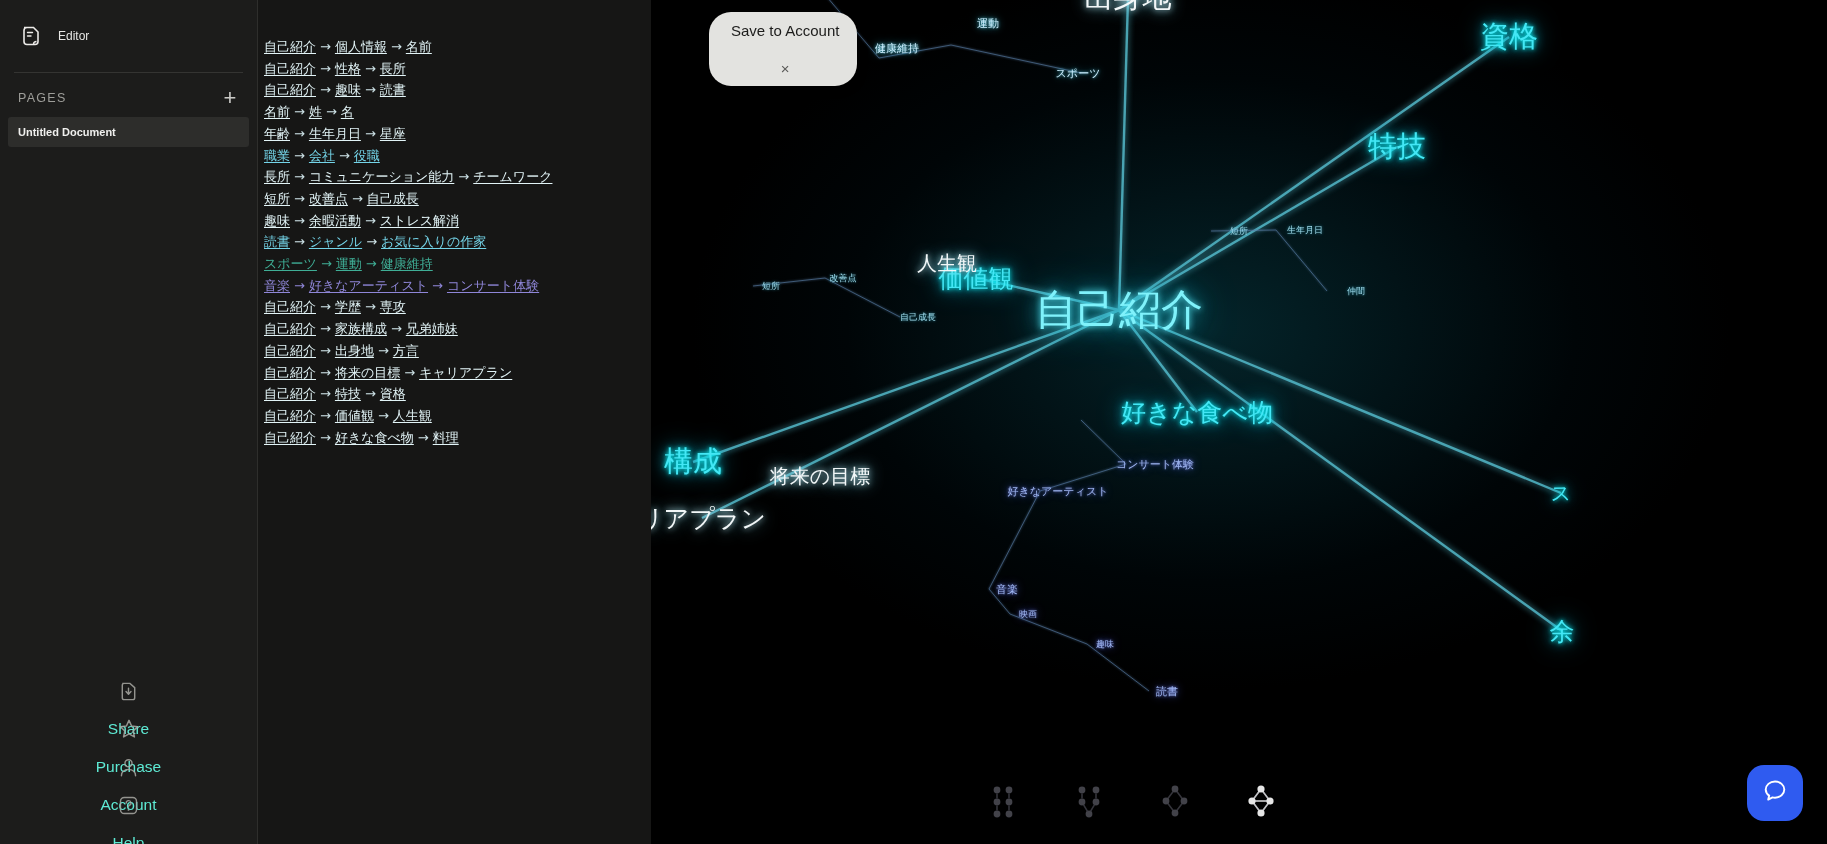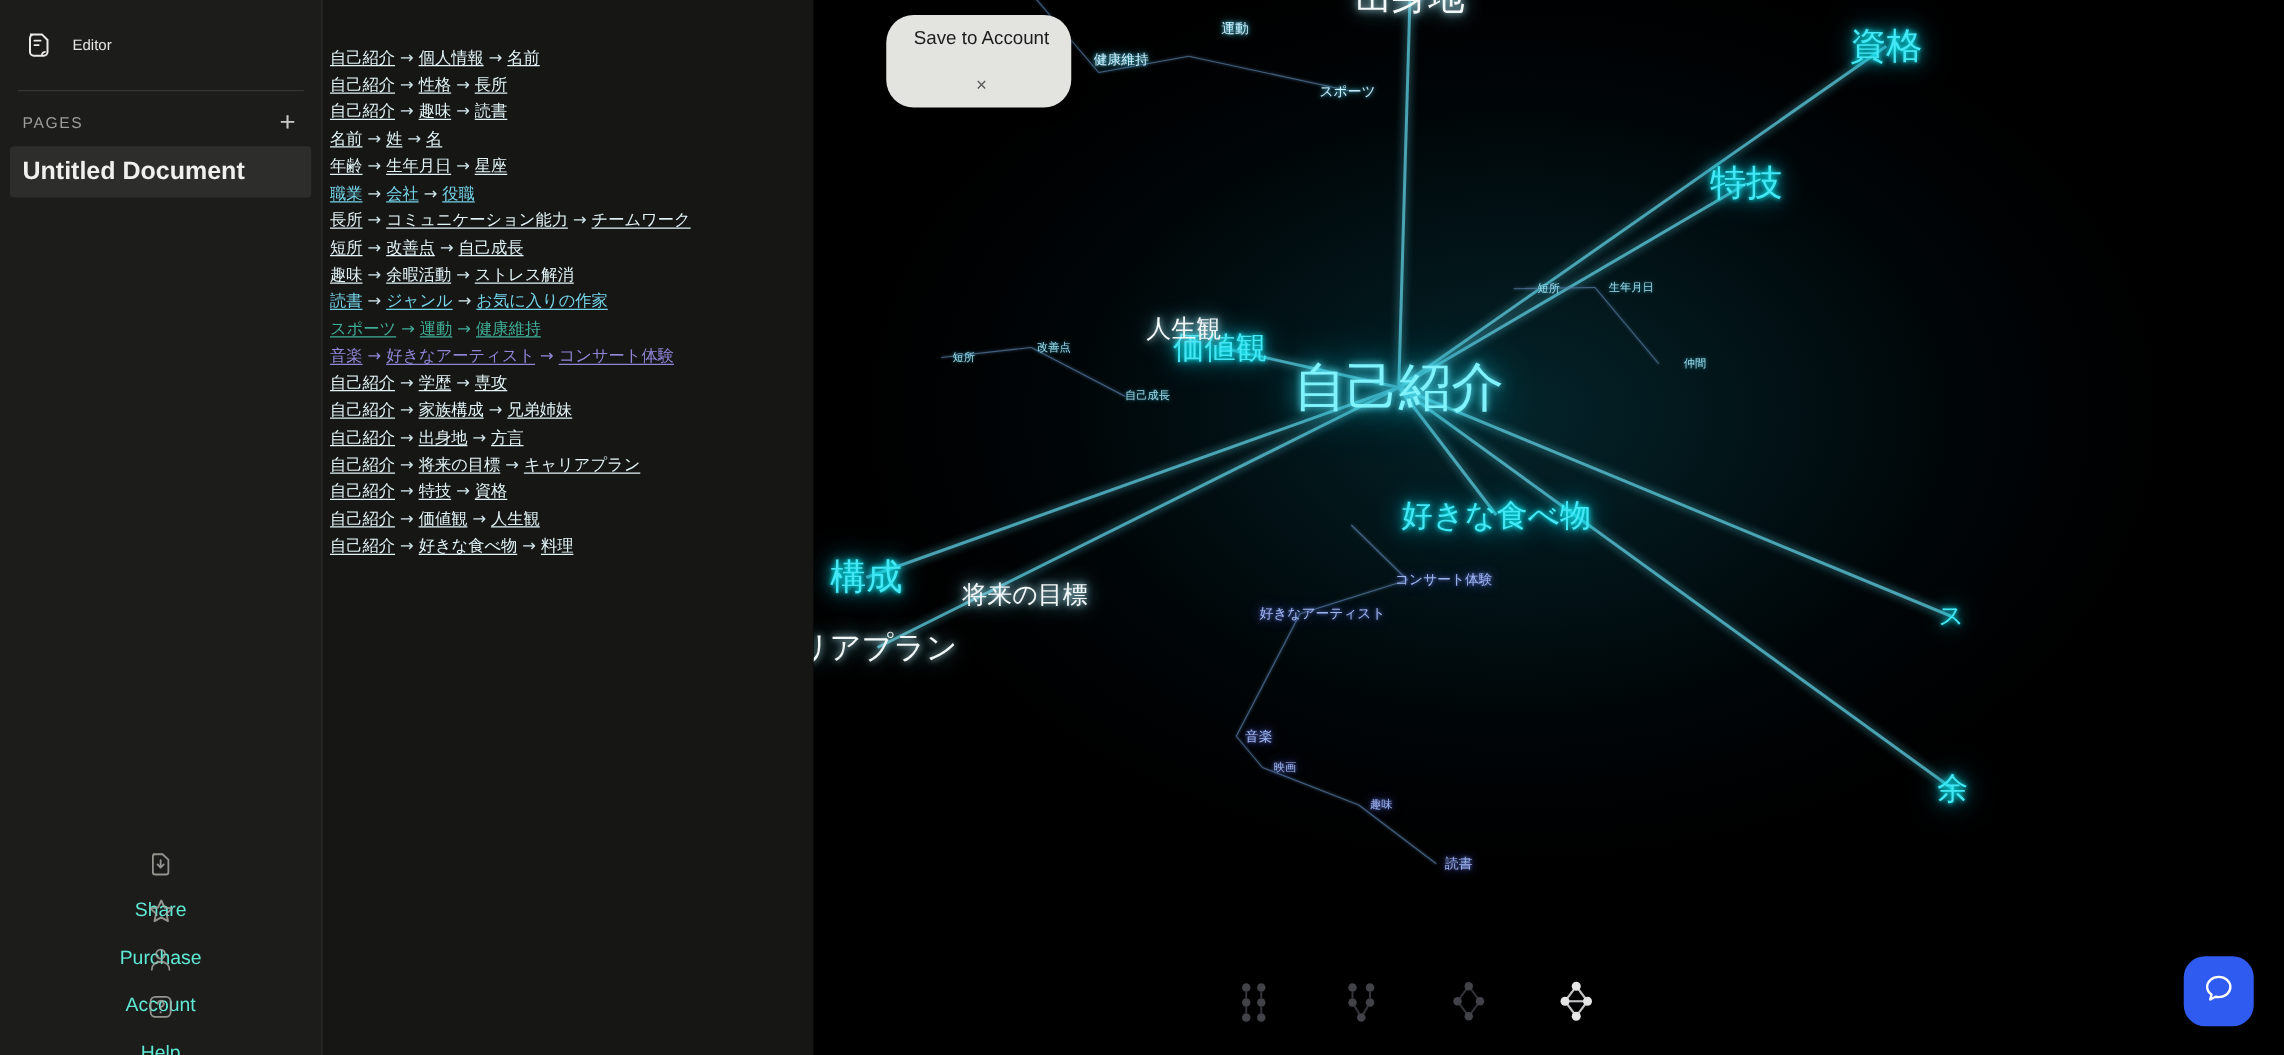--- a/index.html
+++ b/index.html
@@ -42,21 +42,21 @@
     color: #9d9d99; font-size: 12.5px; letter-spacing: 1.3px; font-weight: 400;
   }
   .plus-btn {
     color: #c9c9c6; font-size: 22px; line-height: 16px; cursor: pointer;
     width: 18px; height: 18px; display:flex; align-items:center; justify-content:center;
     font-weight: 300;
   }
   .page-item {
     margin: 2px 8px; padding: 9px 10px;
     background: #2d2d2b; border-radius: 3px;
-    color: #f0f0ee; font-size: 20px; font-weight: bold;
+    color: #f0f0ee; font-size: 11px; font-weight: bold;
     cursor: pointer;
   }
   .sb-spacer { flex: 1 1 auto; }
   .nav-bottom { padding-bottom: 14px; }
   .nav-item.small { font-size: 15.5px; height: 38px; color: #5eead4; gap: 16px; flex-direction: column; }
   .nav-item.small .nav-ico svg { opacity: .85; }
   .caret {
     display: inline-block; width: 1px; height: 15px;
     background: #dcdcda; margin-left: 1px; vertical-align: -2px;
   }

